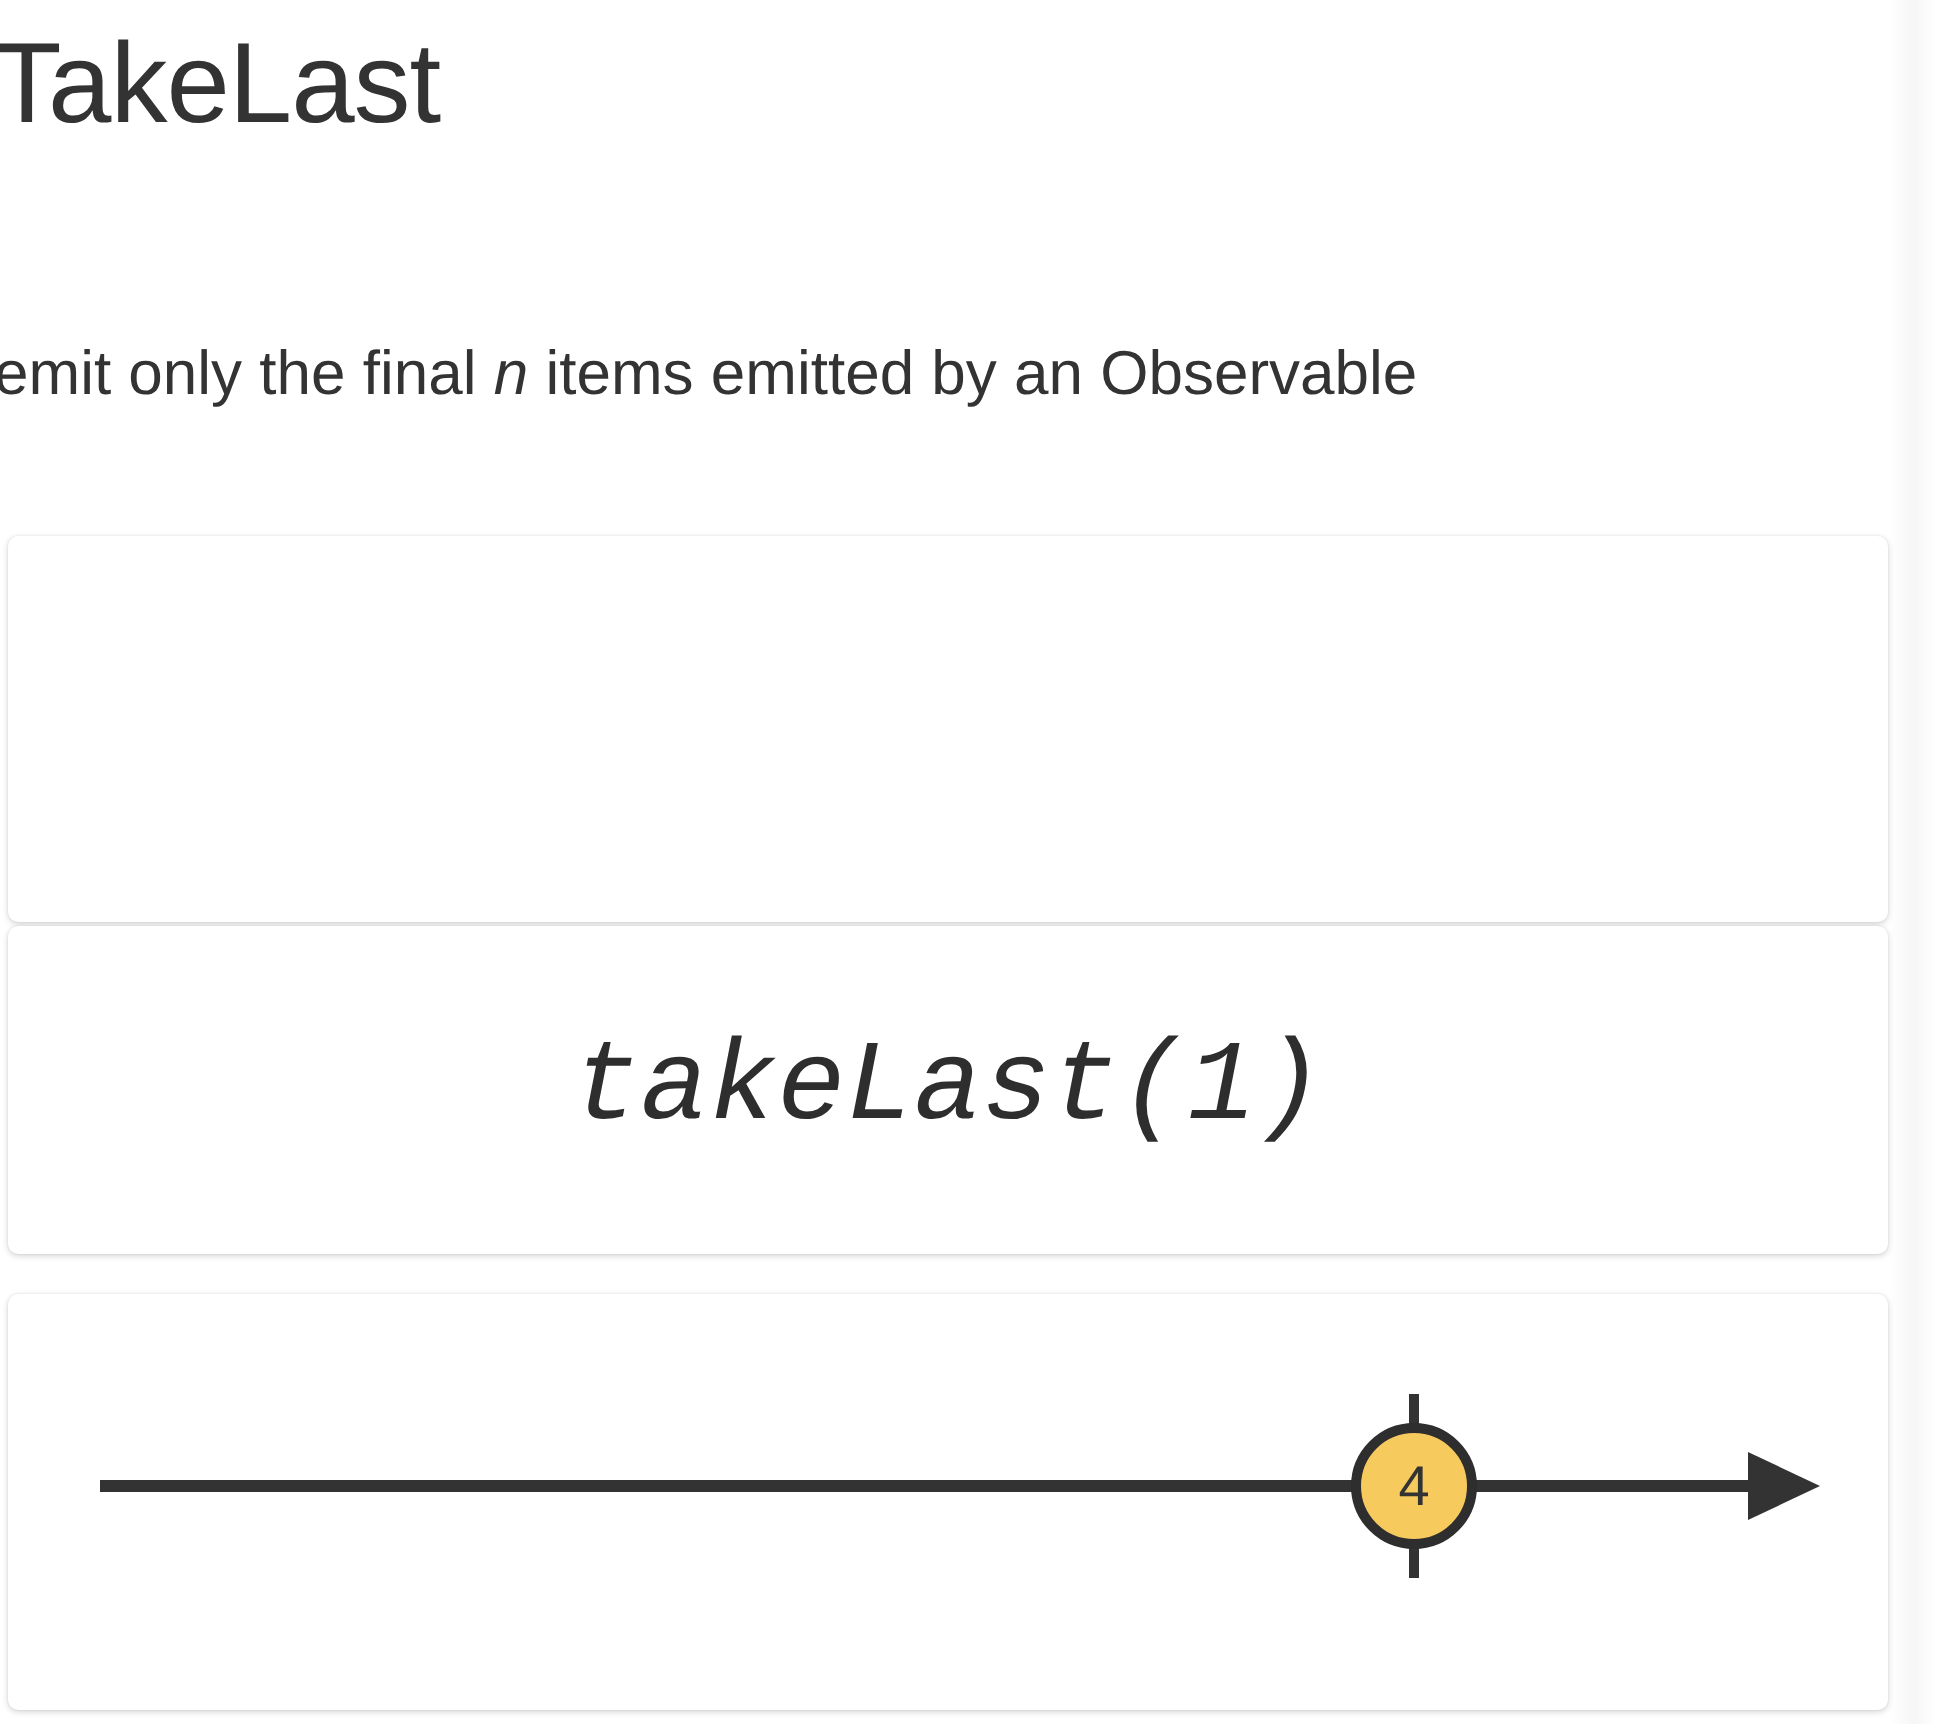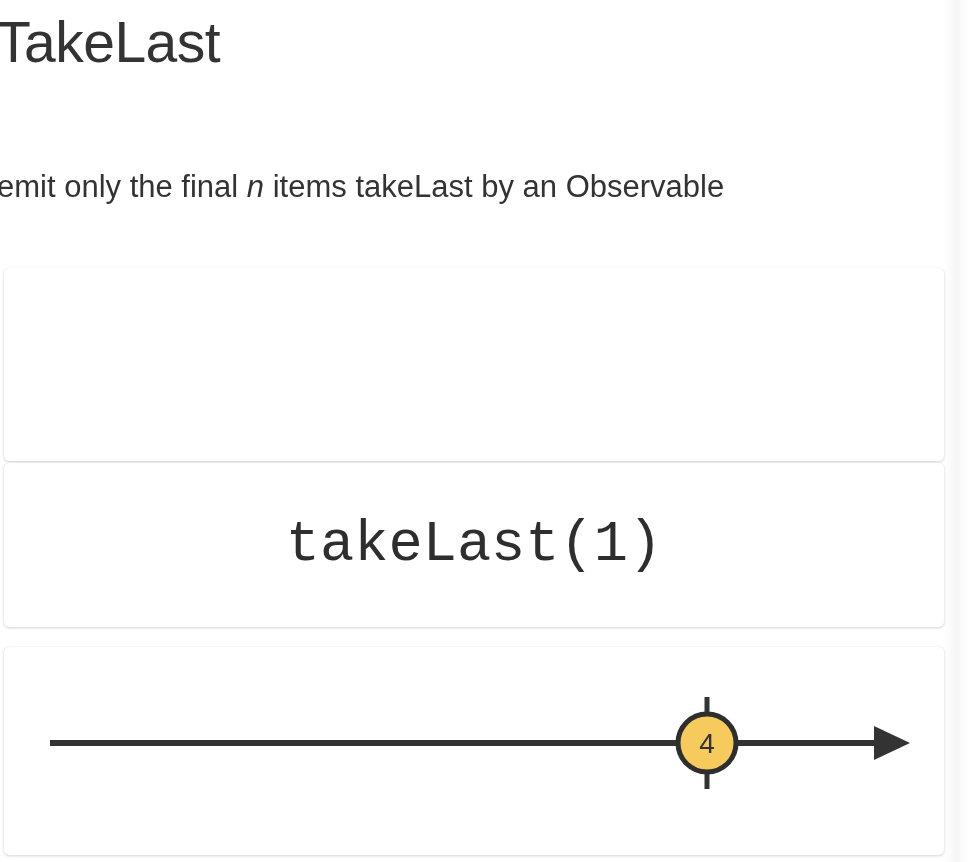--- a/index.html
+++ b/index.html
@@ -51,21 +51,21 @@
   .panel {
     position: absolute;
     left: 4px;
     width: 940px;
     background: #ffffff;
     border-radius: 5px;
     box-shadow: 0 1px 3px rgba(0,0,0,0.17), 0 0 1px rgba(0,0,0,0.10);
     box-sizing: border-box;
   }
   #panel-input   { top: 268px; height: 193px; }
-  #panel-operator{ top: 463px; height: 164px; }
+  #panel-operator{ top: 463px; height: 164px; font-style: italic; }
   #panel-output  { top: 647px; height: 208px; }
 
   .marble-svg {
     display: block;
     width: 100%;
     height: 100%;
   }
 
   
   #operator-label {
@@ -95,21 +95,21 @@
     pointer-events: none;
   }
 </style>
 </head>
 <body>
 
 <div id="page-header">
   <h1 id="op-title">TakeLast</h1>
 
   <p id="op-description">
-    <span>emit only the final </span><span class="param">n</span><span> items takeLast by an Observable</span>
+    <span>emit only the final </span><span class="param">n</span><span> items emitted by an Observable</span>
   </p>
 </div>
 
 <div class="panel" id="panel-input">
   <svg class="marble-svg" id="svg-input" viewBox="0 0 940 193">
       <line x1="46" y1="370" x2="898" y2="370" stroke="#333333" stroke-width="6" stroke-linecap="butt"></line>
       <polygon points="870,353 906,370 870,387" fill="#333333"></polygon>
       <line x1="703" y1="344" x2="703" y2="396" stroke="#333333" stroke-width="5"></line>
       <g>
         <circle cx="341" cy="370" r="29" fill="#f7ca5e" stroke="#2e2e2e" stroke-width="5"></circle>

